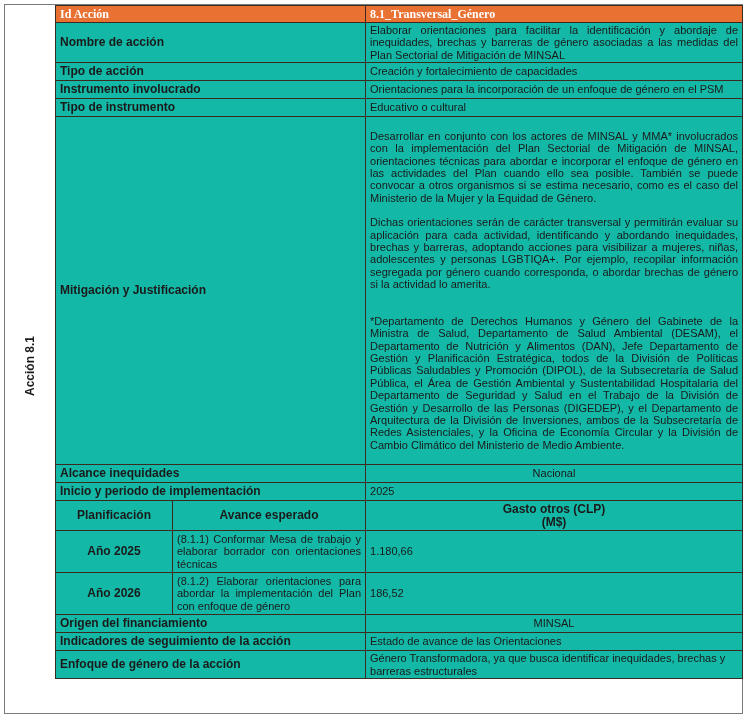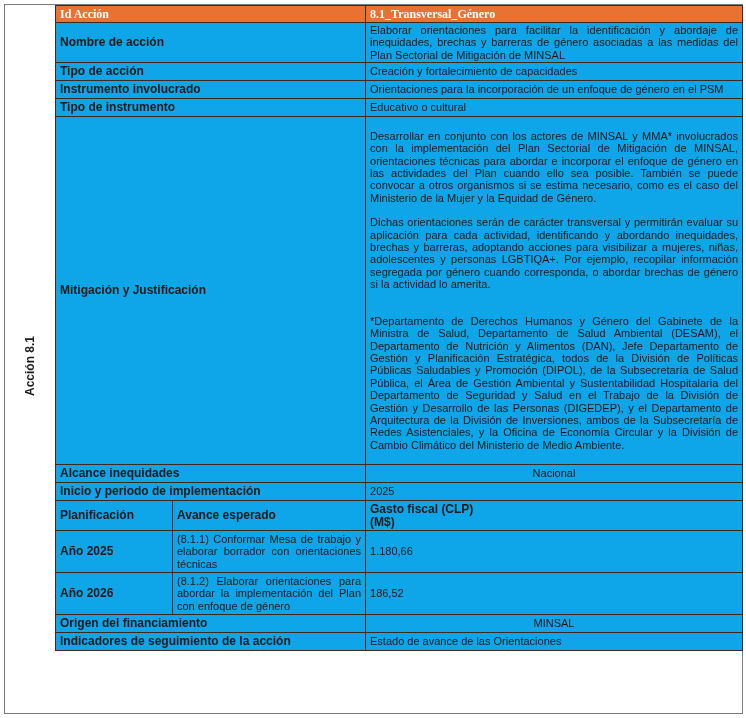--- a/index.html
+++ b/index.html
@@ -5,31 +5,31 @@
   html, body { margin: 0; padding: 0; background: #ffffff; }
   body { width: 746px; height: 718px; position: relative; overflow: hidden;
          font-family: "Liberation Sans", sans-serif; color: #1a1a1a; }
   .outer { position: absolute; left: 4px; top: 4px; width: 739px; height: 710px;
            border: 1.5px solid #7a7a7a; box-sizing: border-box; background: #fff; }
   .side { position: absolute; left: 4px; top: 4px; width: 51px; height: 710px; }
   .side-label { position: absolute; left: 50%; top: 362px; transform: translate(-50%, -50%) rotate(-90deg);
                 font-weight: bold; font-size: 12px; white-space: nowrap; }
   table.main { position: absolute; left: 55px; top: 5px; width: 687px;
                border-collapse: collapse; table-layout: fixed; font-size: 11px; }
-  table.main td { border: 1px solid #3a2a20; background: #0ea5e9; padding: 0 4px;
+  table.main td { border: 1px solid #3a2a20; background: #14b8a6; padding: 0 4px;
                   vertical-align: middle; line-height: 12.4px; }
   td.lbl { font-weight: bold; font-size: 12px; margin-top: 28px; }
   tr.hdr td { background: #e97132; color: #ffffff; font-weight: bold; font-size: 12px; height: 16px; font-family: Liberation Serif, serif; }
   .just { text-align: justify; }
   .center { text-align: center; }
   .right { }
   .gap { height: 12px; }
   .gap2 { height: 24px; }
   p.par { margin: 0; text-align: justify; }
-  td.sub { font-weight: bold; font-size: 12px; text-align: left; }
+  td.sub { font-weight: bold; font-size: 12px; text-align: center; }
 </style>
 </head>
 <body>
 
 <div class="outer"></div>
 <div class="side">
   <div class="side-label">Acción 8.1</div>
 </div>
 
 <table class="main">
@@ -74,21 +74,21 @@
     <td class="center">Nacional</td>
   </tr>
   <tr style="height:18px">
     <td colspan="2" class="lbl">Inicio y periodo de implementación</td>
     <td class="right">2025</td>
   </tr>
   <tr style="height:30px">
     <td class="sub">Planificación</td>
     <td class="sub">Avance esperado</td>
     <td class="sub">
-      <div>Gasto fiscal (CLP)</div>
+      <div>Gasto otros (CLP)</div>
       <div>(M$)</div>
     </td>
   </tr>
   <tr style="height:42px">
     <td class="sub">Año 2025</td>
     <td class="just">(8.1.1) Conformar Mesa de trabajo y elaborar borrador con orientaciones técnicas</td>
     <td class="right">1.180,66</td>
   </tr>
   <tr style="height:42px">
     <td class="sub">Año 2026</td>
@@ -96,14 +96,18 @@
     <td class="right">186,52</td>
   </tr>
   <tr style="height:18px">
     <td colspan="2" class="lbl">Origen del financiamiento</td>
     <td class="center">MINSAL</td>
   </tr>
   <tr style="height:18px">
     <td colspan="2" class="lbl">Indicadores de seguimiento de la acción</td>
     <td>Estado de avance de las Orientaciones</td>
   </tr>
+  <tr style="height:28px">
+    <td colspan="2" class="lbl">Enfoque de género de la acción</td>
+    <td>Género Transformadora, ya que busca identificar inequidades, brechas y barreras estructurales</td>
+  </tr>
 </tbody>
   </table>
 
 </body></html>

